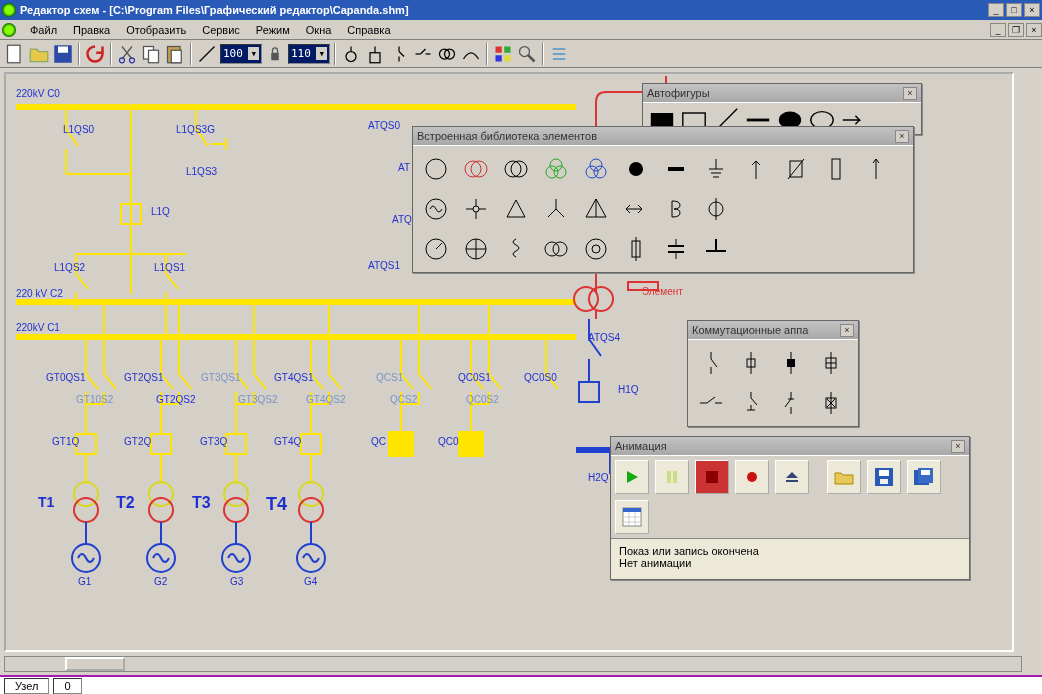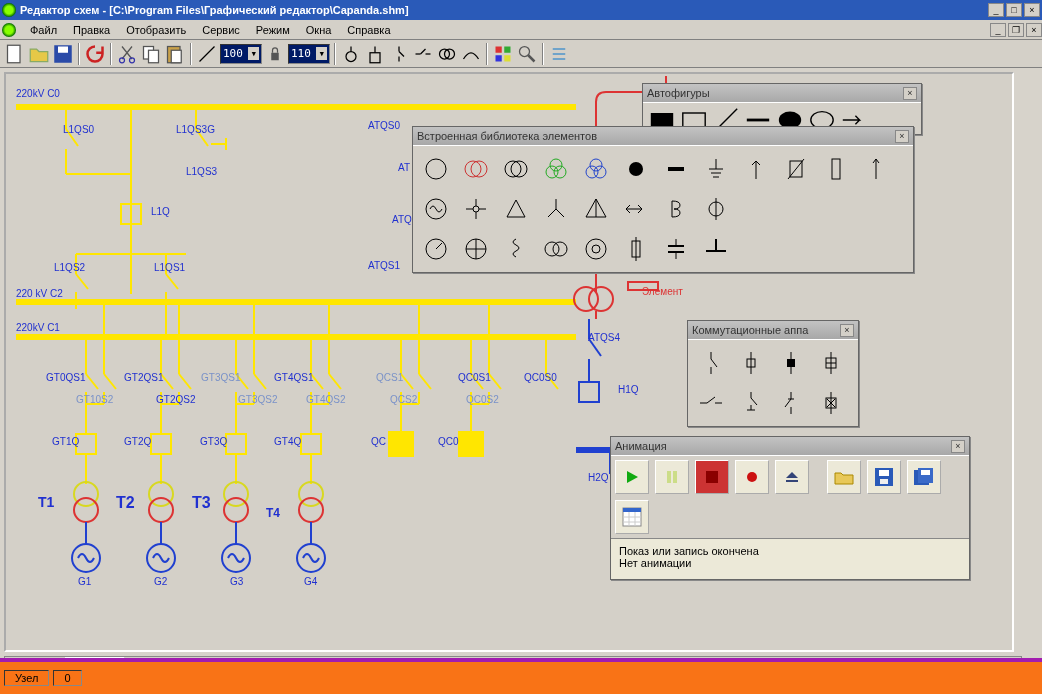--- a/index.html
+++ b/index.html
@@ -38,21 +38,21 @@
   .palette .phead { height:18px; background:linear-gradient(#c3c3c3,#a8a8a8); display:flex; align-items:center; padding:0 4px; font-size:11px; color:#333;}
   .palette .phead .pclose{margin-left:auto;width:14px;height:13px;background:#d4d0c8;border:1px solid #888;text-align:center;line-height:10px;font-size:9px;}
   .palbody { background:#d4d0c8; padding:4px; display:flex; flex-wrap:wrap; gap:2px; border-top:1px solid #fff;}
   .cell { width:38px; height:38px; display:flex; align-items:center; justify-content:center; border:1px solid transparent;}
   .cell svg { width:28px; height:28px; }
 
   .anibtn { width:34px; height:34px; display:flex; align-items:center; justify-content:center; border:1px outset #fff; background:#ece9d8;}
   .anibtn.red{ background:#cc3333; }
 
   
-  .status { position:absolute; bottom:0; left:0; right:0; height:36px; background:#f97316; border-top:4px solid #a21caf; display:flex; align-items:center; padding:0 4px;}
+  .status { position:absolute; bottom:0; left:0; right:0; height:19px; background:#ffffff; border-top:2px solid #a21caf; display:flex; align-items:center; padding:0 4px;}
   .status .cell2{border:1px inset #888; padding:1px 10px; margin-right:4px;}
 
   
   svg { overflow:visible; }
 </style>
 </head>
 <body>
 
 <div class="titlebar">
   <div class="icon"></div>
@@ -382,21 +382,21 @@
     <div class="lbl" style="left:46px; top:362px;">GT1Q</div>
     <div class="lbl" style="left:118px; top:362px;">GT2Q</div>
     <div class="lbl" style="left:194px; top:362px;">GT3Q</div>
     <div class="lbl" style="left:268px; top:362px;">GT4Q</div>
     <div class="lbl" style="left:365px; top:362px;">QC</div>
     <div class="lbl" style="left:432px; top:362px;">QC0</div>
 
     <div class="lbl" style="left:32px; top:420px; font-size:14px; font-weight:bold;">T1</div>
     <div class="lbl" style="left:110px; top:420px; font-size:16px; font-weight:bold;">T2</div>
     <div class="lbl" style="left:186px; top:420px; font-size:16px; font-weight:bold;">T3</div>
-    <div class="lbl" style="left:260px; top:420px; font-size:12px; font-weight:bold;margin-top:12px;">T4</div>
+    <div class="lbl" style="left:260px; top:420px; font-size:18px; font-weight:bold;">T4</div>
 
     <div class="lbl" style="left:72px; top:502px;">G1</div>
     <div class="lbl" style="left:148px; top:502px;">G2</div>
     <div class="lbl" style="left:224px; top:502px;">G3</div>
     <div class="lbl" style="left:298px; top:502px;">G4</div>
 
     <div class="lbl" style="left:582px; top:258px;">ATQS4</div>
     <div class="lbl" style="left:636px; top:212px; color:#d33;">Элемент</div>
     <div class="lbl" style="left:612px; top:310px;">H1Q</div>
     <div class="lbl" style="left:582px; top:398px;">H2Q</div>

